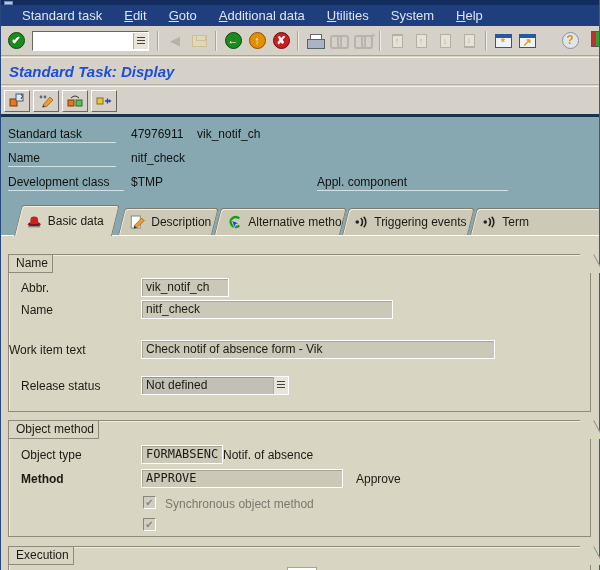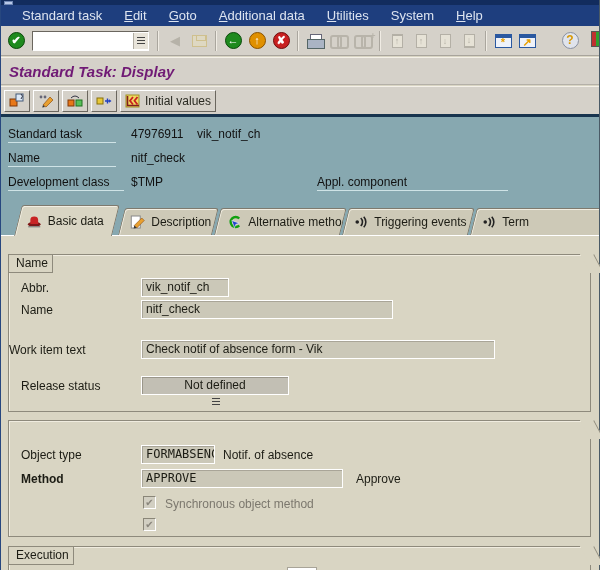--- a/index.html
+++ b/index.html
@@ -56,21 +56,21 @@
   .icon-help{width:17px;height:17px;border-radius:50%;border:1px solid #8890a0;background:#e0e4ec;
     display:flex;align-items:center;justify-content:center;color:#d89800;font-weight:bold;font-size:12px;}
   .help-abs{position:absolute;left:558px;top:2px;}
   .clip-icon{position:absolute;left:591px;top:5px;width:14px;height:16px;border:1px solid #555;
     background:linear-gradient(90deg,#c03030 0 4px,#30a030 4px 8px,#e8e8e8 8px);}
 
   
   .titlerow{position:absolute;left:0;top:57px;width:600px;height:28px;background:#d5d1c9;
     border-top:1px solid #f4f0e8;border-bottom:1px solid #b4b0a8;
     display:flex;align-items:center;padding-left:9px;}
-  .titlerow .ttl{font-size:15px;font-weight:bold;font-style:italic;color:#701a75;}
+  .titlerow .ttl{font-size:15px;font-weight:bold;font-style:italic;color:#1d4ed8;}
   .appbar{position:absolute;left:0;top:86px;width:600px;height:28px;background:#d5d1c9;
     border-top:1px solid #f4f0e8;display:flex;align-items:center;padding-left:4px;gap:3px;}
   .abtn{height:22px;min-width:24px;background:#d5d1c9;border:1px solid;
     border-color:#ffffff #6a665e #6a665e #ffffff;display:flex;align-items:center;justify-content:center;
     padding:0 4px;gap:5px;font-size:12px;color:#2a2a22;}
   .divider{position:absolute;left:0;top:114px;width:600px;height:3px;background:#17344e;}
 
   
   .headerarea{position:absolute;left:0;top:117px;width:600px;height:118px;background:#87a8b0;}
   .hlabel{position:absolute;height:16px;border-bottom:1px solid #cfe3e6;color:#111;}
@@ -91,21 +91,21 @@
   .groupbox{position:absolute;border:1px solid #8e8a7c;box-shadow:inset 1px 1px 0 #f0ecdf;}
   .gtitle{position:absolute;top:-1px;left:-1px;height:19px;line-height:17px;background:#d9d5c3;
     border:1px solid #8e8a7c;padding:0 4px 0 7px;z-index:2;}
   .gtitle-end{position:absolute;top:-1px;left:100%;margin-left:-5px;height:19px;width:14px;background:#d9d5c3;
     border-right:1px solid #8e8a7c;border-top:1px solid #d9d5c3;transform:skewX(28deg);z-index:1;}
   .flabel{position:absolute;color:#1c1c14;}
   .field{position:absolute;height:19px;line-height:17px;background:#cbc8b8;border:1px solid #fff;
     box-shadow:inset 1px 1px 0 #a9a598;padding:0 4px;overflow:hidden;white-space:nowrap;}
   .field.mono{font-family:"DejaVu Sans Mono",monospace;font-size:12px;}
   .combo{position:absolute;height:19px;background:#c2bfb4;border:1px solid #fff;
-    box-shadow:inset 1px 1px 0 #9a968a;display:flex;align-items:center;flex-direction:column;}
+    box-shadow:inset 1px 1px 0 #9a968a;display:flex;align-items:center;}
   .combo .cval{flex:1;padding:0 4px;line-height:17px;}
   .combo .dd-btn{height:17px;}
   .cbx{position:absolute;width:13px;height:13px;background:#d2cfc2;border:1px solid;
     border-color:#8a8678 #ffffff #ffffff #8a8678;display:flex;align-items:center;justify-content:center;
     font-size:10px;color:#8a867c;line-height:1;}
   .cbxlabel{position:absolute;color:#7c786e;}
   .desc-text{position:absolute;color:#1c1c14;}
 
   .edge-l{position:absolute;left:0;top:0;width:1px;height:570px;background:#27477f;}
   .edge-r{position:absolute;right:0;top:0;width:1px;height:570px;background:#4a5a66;}
@@ -219,28 +219,20 @@
           <rect x="1" y="7" width="6" height="6" fill="#e87818" stroke="#803808"></rect>
           <rect x="9" y="7" width="6" height="6" fill="#58c058" stroke="#207020"></rect>
         </svg>
     </span>
     <span class="abtn">
       <svg width="16" height="15">
           <rect x="1" y="5" width="6" height="6" fill="#e8c838" stroke="#887008"></rect>
           <path d="M9 8 h5 M11.5 5.5 v5" stroke="#2040c0" stroke-width="1.4" fill="none"></path>
           <path d="M15.5 8 l-2.4 -1.8 v3.6 Z" fill="#2040c0"></path>
         </svg>
-    </span>
-    <span class="abtn">
-      <svg width="15" height="14">
-          <rect x="1" y="1" width="13" height="12" fill="#f0d860" stroke="#a09020"></rect>
-          <path d="M2.5 2 L2.5 11.5 L14 11.5" stroke="#802020" stroke-width="1.6" fill="none"></path>
-          <path d="M8 3 L5 6.8 L8 10.5 M12.5 3 L9.5 6.8 L12.5 10.5" stroke="#c82020" stroke-width="1.8" fill="none"></path>
-        </svg>
-      <span>Initial values</span>
     </span>
   </div>
 
   <div class="divider"></div>
 
   <div class="headerarea">
     <span class="hlabel" style="left:8px;top:10px;width:108px;">Standard task</span>
     <span class="hval" style="left:131px;top:10px;">47976911</span>
     <span class="hval" style="left:197px;top:10px;">vik_notif_ch</span>
 
@@ -325,23 +317,24 @@
       <span class="flabel" style="left:0;top:88px;">Work item text</span>
       <div class="field" style="left:132px;top:85px;width:354px;">Check notif of absence form - Vik</div>
       <span class="flabel" style="left:12px;top:124px;text-align:center;">Release status</span>
       <div class="combo" style="left:132px;top:121px;width:148px;">
         <span class="cval">Not defined</span>
         <span class="dd-btn"></span>
       </div>
     </div>
 
     <div class="groupbox" style="left:8px;top:184px;width:583px;height:117px;">
+      <span class="gtitle">Object method</span>
       <span class="gtitle-end"></span>
       <span class="flabel" style="left:12px;top:27px;">Object type</span>
-      <div class="field mono" style="left:132px;top:24px;width:74px;">FORMABSENC</div>
+      <div class="field mono" style="left:132px;top:24px;width:82px;">FORMABSENC</div>
       <span class="desc-text" style="left:214px;top:27px;">Notif. of absence</span>
       <span class="flabel" style="left:12px;top:51px;font-weight:bold;">Method</span>
       <div class="field mono" style="left:132px;top:48px;width:202px;">APPROVE</div>
       <span class="desc-text" style="left:347px;top:51px;">Approve</span>
       <span class="cbx" style="left:134px;top:75px;">✔</span>
       <span class="cbxlabel" style="left:156px;top:76px;">Synchronous object method</span>
       <span class="cbx" style="left:134px;top:97px;">✔</span>
     </div>
 
     <div class="groupbox" style="left:8px;top:310px;width:583px;height:60px;">

